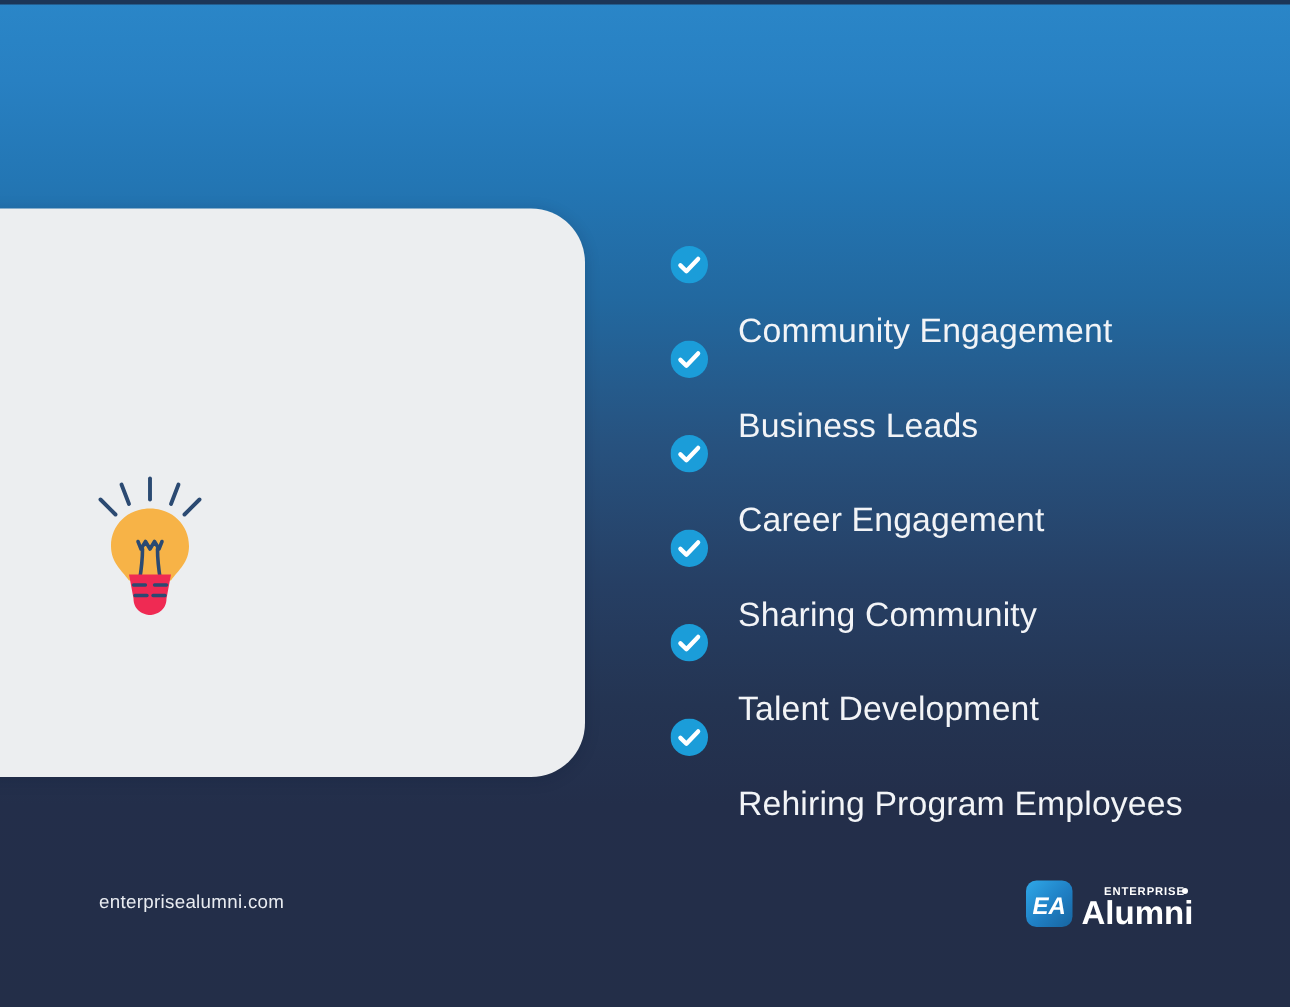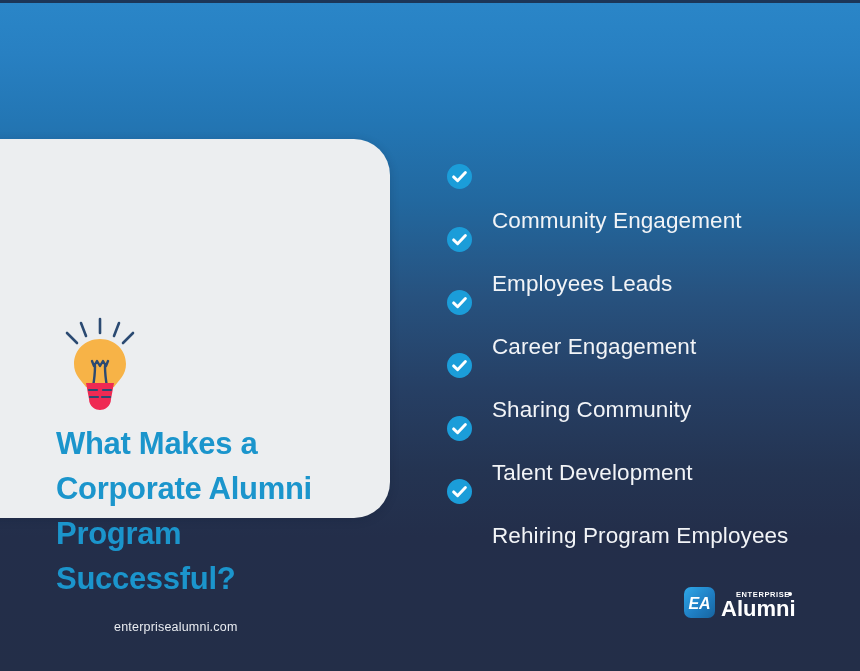--- a/index.html
+++ b/index.html
@@ -98,25 +98,24 @@
     line-height: 33px;
     white-space: nowrap;
     letter-spacing: 0.1px;
     margin-top: 44px;
   }
 
   
   #site-url {
     position: absolute;
     left: 66px;
-    top: 620px;
+    top: 594px;
     color: #e9ecf1;
     font-size: 12.5px;
     letter-spacing: 0.2px;
-    margin-left: 48px;
   }
   #brand-logo {
     position: absolute;
     left: 684px;
     top: 585px;
     width: 112px;
     height: 35px;
     text-decoration: underline;
   }
 </style>
@@ -154,21 +153,20 @@
         <path d="M22 66 L50 66 L47 82 C 47 90 40 93 36 93 C 32 93 25 90 25 82 Z" fill="#ef2a53"></path>
         <g stroke="#2b4a72" stroke-width="2.2" stroke-linecap="round">
           <line x1="25" y1="73" x2="33" y2="73"></line>
           <line x1="39" y1="73" x2="47" y2="73"></line>
           <line x1="26" y1="80" x2="34" y2="80"></line>
           <line x1="38" y1="80" x2="46" y2="80"></line>
         </g>
       </svg>
     </div>
 
-    <div id="headline">What Makes a Corporate Alumni Program Successful?</div>
   </div>
 
   <div id="checklist">
 
     <div class="check-row">
       <span class="check-badge">
         <svg viewBox="0 0 25 25" width="25" height="25" xmlns="http://www.w3.org/2000/svg">
           <circle cx="12.5" cy="12.5" r="12.5" fill="#1b9dd9"></circle>
           <path d="M6.6 12.9 L10.6 16.8 L18.4 8.6" fill="none" stroke="#ffffff" stroke-width="2.9" stroke-linecap="round" stroke-linejoin="round"></path>
         </svg>
@@ -176,21 +174,21 @@
       <span class="check-label">Community Engagement</span>
     </div>
 
     <div class="check-row">
       <span class="check-badge">
         <svg viewBox="0 0 25 25" width="25" height="25" xmlns="http://www.w3.org/2000/svg">
           <circle cx="12.5" cy="12.5" r="12.5" fill="#1b9dd9"></circle>
           <path d="M6.6 12.9 L10.6 16.8 L18.4 8.6" fill="none" stroke="#ffffff" stroke-width="2.9" stroke-linecap="round" stroke-linejoin="round"></path>
         </svg>
       </span>
-      <span class="check-label">Employees Leads</span>
+      <span class="check-label">Business Leads</span>
     </div>
 
     <div class="check-row">
       <span class="check-badge">
         <svg viewBox="0 0 25 25" width="25" height="25" xmlns="http://www.w3.org/2000/svg">
           <circle cx="12.5" cy="12.5" r="12.5" fill="#1b9dd9"></circle>
           <path d="M6.6 12.9 L10.6 16.8 L18.4 8.6" fill="none" stroke="#ffffff" stroke-width="2.9" stroke-linecap="round" stroke-linejoin="round"></path>
         </svg>
       </span>
       <span class="check-label">Career Engagement</span>

